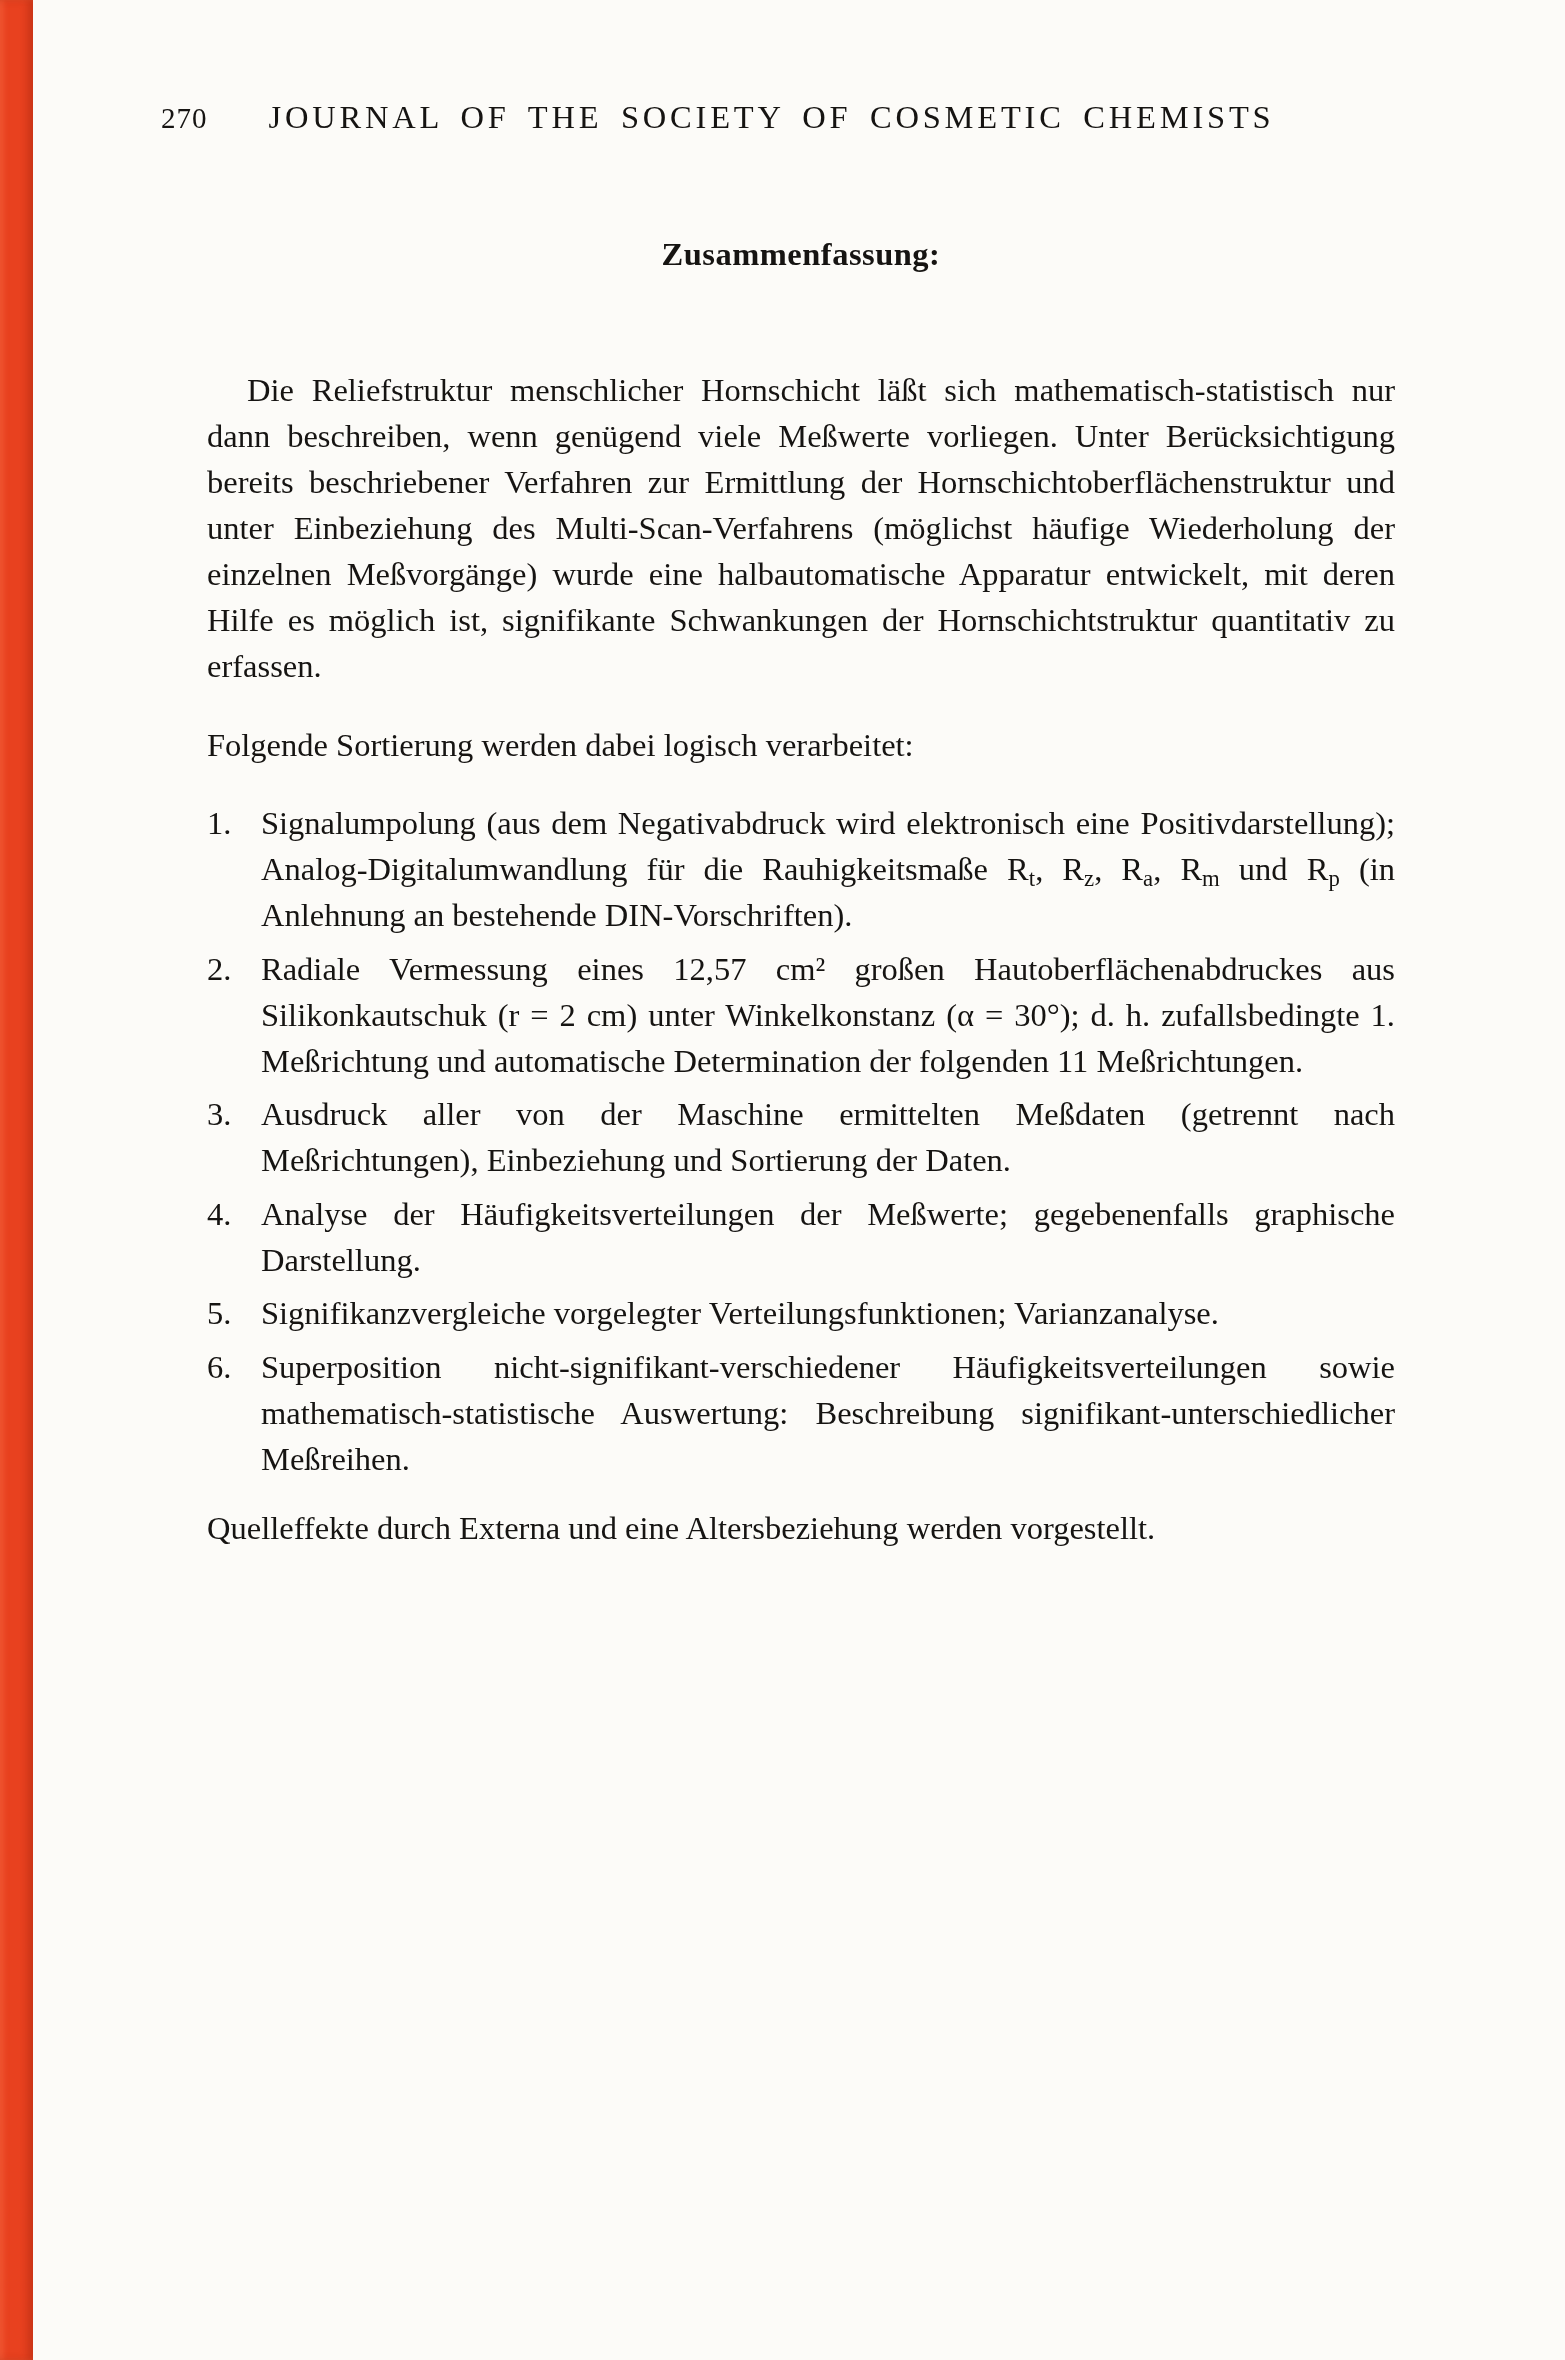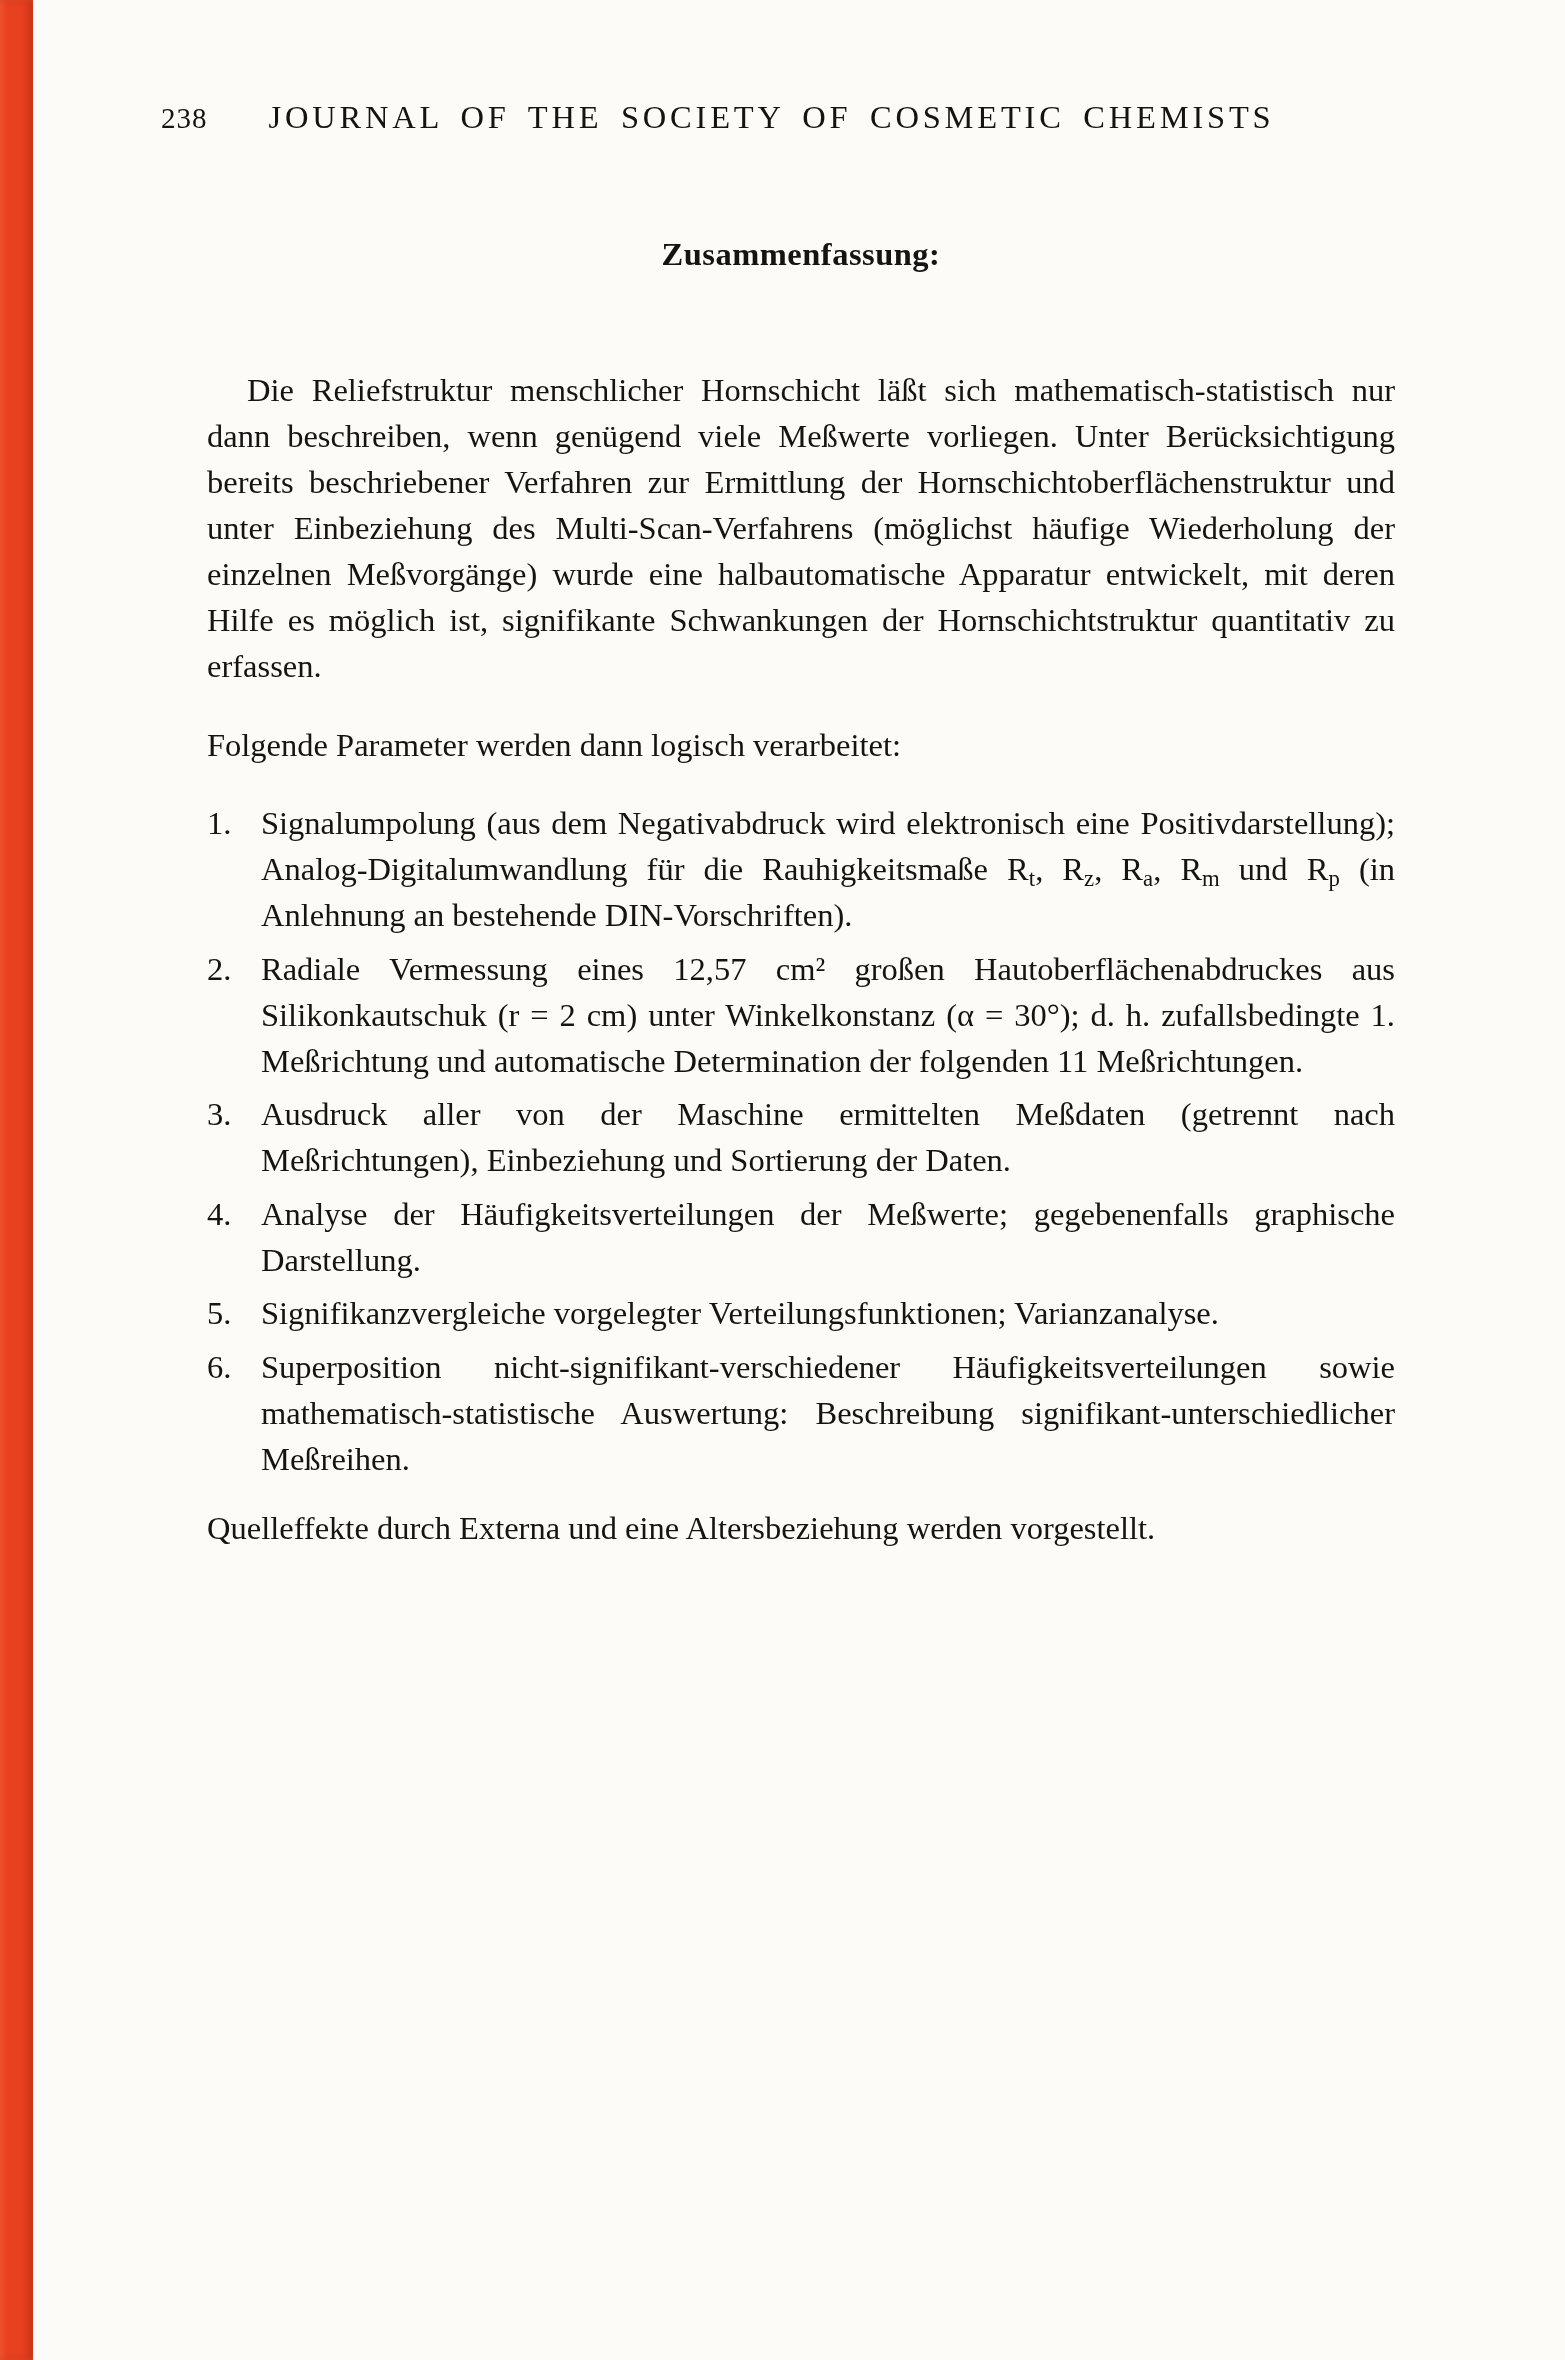--- a/index.html
+++ b/index.html
@@ -92,31 +92,31 @@
   }
 </style>
 </head>
 <body>
 
 <div class="page">
 
   <div class="edge-strip"></div>
 
   <div class="page-header">
-    <span class="page-number">238</span>
+    <span class="page-number">270</span>
     <span class="journal-title">JOURNAL OF THE SOCIETY OF COSMETIC CHEMISTS</span>
   </div>
 
   <div class="content">
 
     <div class="section-title">Zusammenfassung:</div>
 
     <p class="intro">Die Reliefstruktur menschlicher Hornschicht läßt sich mathematisch-statistisch nur dann beschreiben, wenn genügend viele Meßwerte vorliegen. Unter Berücksichtigung bereits beschriebener Verfahren zur Ermittlung der Hornschichtoberflächenstruktur und unter Einbeziehung des Multi-Scan-Verfahrens (möglichst häufige Wiederholung der einzelnen Meßvorgänge) wurde eine halbautomatische Apparatur entwickelt, mit deren Hilfe es möglich ist, signifikante Schwankungen der Hornschichtstruktur quantitativ zu erfassen.</p>
 
-    <p class="lead">Folgende Parameter werden dann logisch verarbeitet:</p>
+    <p class="lead">Folgende Sortierung werden dabei logisch verarbeitet:</p>
 
     <div class="param-list">
         <div class="list-item">
           <span class="item-number">1.</span>
           <span class="item-text"><span>Signalumpolung (aus dem Negativabdruck wird elektronisch eine Positivdarstellung); Analog-Digitalumwandlung für die Rauhigkeitsmaße R</span><sub>t</sub><span>, R</span><sub>z</sub><span>, R</span><sub>a</sub><span>, R</span><sub>m</sub><span> und R</span><sub>p</sub><span> (in Anlehnung an bestehende DIN-Vorschriften).</span></span>
         </div>
         <div class="list-item">
           <span class="item-number">2.</span>
           <span class="item-text"><span>Radiale Vermessung eines 12,57 cm² großen Hautoberflächenabdruckes aus Silikonkautschuk (r = 2 cm) unter Winkelkonstanz (α = 30°); d. h. zufallsbedingte 1. Meßrichtung und automatische Determination der folgenden 11 Meßrichtungen.</span></span>
         </div>

